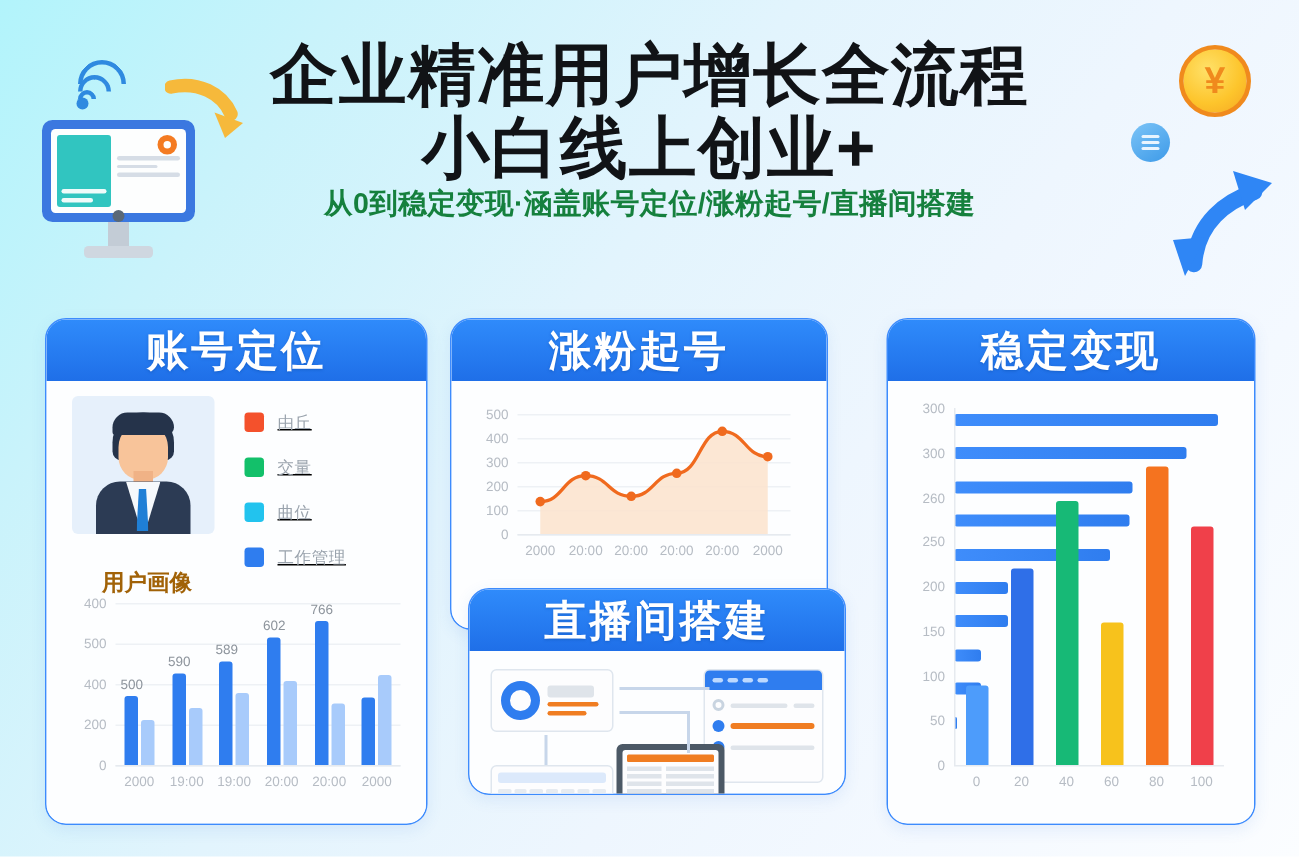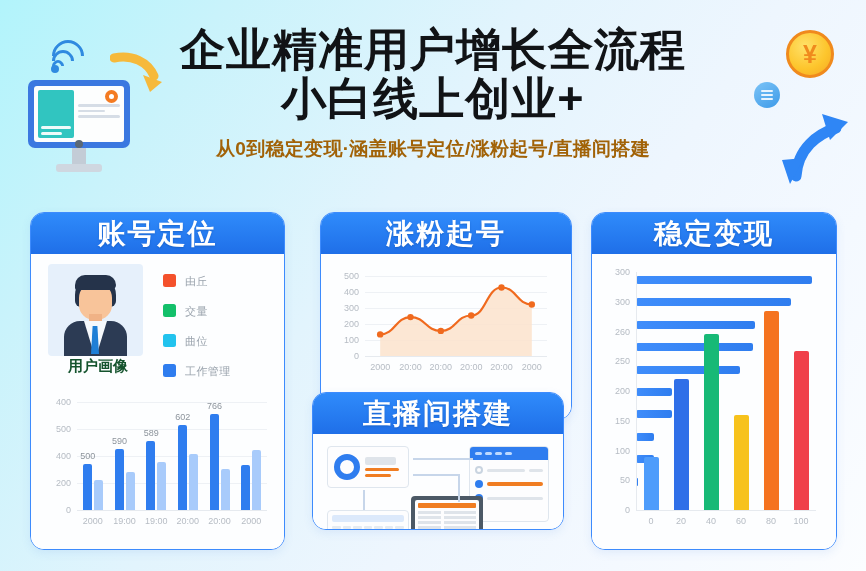--- a/index.html
+++ b/index.html
@@ -10,21 +10,21 @@
     position:relative;
   }
 
   
   .header { position:absolute; left:0; top:0; width:866px; height:200px; }
   .title-wrap { position:absolute; left:133px; top:22px; width:600px; text-align:center; }
   .title-line { font-weight:bold; color:#111316; letter-spacing:1px; line-height:1.08; white-space:nowrap; }
   .title-1 { font-size:45px; }
   .title-2 { font-size:45px; margin-top:4px; }
   .subtitle {
-    margin-top:13px; font-size:19px; color:#a16207; font-weight:bold;
+    font-size:19px; color:#15803d; font-weight:bold;
     letter-spacing:0.3px; white-space:nowrap;
   }
 
   
   .monitor { position:absolute; left:28px; top:80px; width:110px; height:100px; }
   .mon-screen {
     position:absolute; left:0; top:0; width:102px; height:68px;
     background:#3b78e0; border-radius:7px; padding:6px;
   }
   .mon-inner { width:100%; height:100%; background:#fdfefe; border-radius:3px; display:flex; padding:4px; gap:4px; }
@@ -68,41 +68,41 @@
   }
   .card-head {
     height:41px; background:linear-gradient(180deg,#2f8bfb 0%, #1f6fe8 100%);
     display:flex; align-items:center; justify-content:center;
   }
   .card-head .t { color:#ffffff; font-size:28px; font-weight:bold; letter-spacing:2px;
     text-shadow:0 1px 2px rgba(0,60,140,.35); }
   .card-body { background:#fdfeff; width:100%; height:calc(100% - 41px); position:relative; }
 
   #card-account  { left:30px;  top:212px; width:255px; height:338px; }
-  #card-fans     { left:320px; top:212px; width:252px; height:208px; }
+  #card-fans     { left:300px; top:212px; width:252px; height:208px; }
   #card-live     { left:312px; top:392px; width:252px; height:138px; }
   #card-monetize { left:591px; top:212px; width:246px; height:338px; }
 
   
   .persona { position:absolute; left:17px; top:10px; width:100px; }
   .avatar { width:95px; height:92px; background:#e6f0fb; border-radius:4px; position:relative; overflow:hidden; }
   .av-hair { position:absolute; left:27px; top:11px; width:41px; height:32px; background:#25334a;
     border-radius:20px 20px 6px 6px; }
   .av-face { position:absolute; left:31px; top:18px; width:33px; height:38px; background:#f8c49a; border-radius:16px 16px 15px 15px; }
   .av-fringe { position:absolute; left:27px; top:11px; width:41px; height:15px; background:#25334a; border-radius:20px 20px 10px 4px; }
   .av-neck { position:absolute; left:41px; top:50px; width:13px; height:12px; background:#f0b286; }
   .av-body { position:absolute; left:16px; top:57px; width:63px; height:38px; background:#2c3b54; border-radius:16px 16px 0 0; }
   .av-shirt { position:absolute; left:36px; top:57px; width:23px; height:30px; background:#f6f9fc;
     clip-path:polygon(0 0, 100% 0, 60% 100%, 40% 100%); }
   .av-tie { position:absolute; left:43px; top:62px; width:8px; height:28px; background:#1f7fd6;
     clip-path:polygon(20% 0, 80% 0, 100% 100%, 0 100%); }
-  .persona-label { margin-top:1px; text-align:center; font-size:15px; font-weight:bold; color:#14532d; }
+  .persona-label { margin-top:23px; text-align:center; font-size:15px; font-weight:bold; color:#a16207; }
 
   .legend { position:absolute; left:132px; top:20px; }
-  .legend-row { display:flex; align-items:flex-start; gap:9px; margin-bottom:15px; }
+  .legend-row { display:flex; align-items:center; gap:9px; margin-bottom:15px;text-decoration:underline; }
   .legend-chip { width:13px; height:13px; border-radius:2.5px; }
   .legend-text { font-size:11px; color:#9aa3ad; letter-spacing:.4px; }
 
   
   .plot { position:absolute; }
   .gridline { position:absolute; left:0; height:1px; background:#eef1f5; }
   .ytick { position:absolute; right:100%; margin-right:6px; font-size:9px; color:#b6bcc4;
     transform:translateY(-50%); white-space:nowrap; }
   .xtick { position:absolute; top:100%; margin-top:6px; font-size:9px; color:#b6bcc4;
     transform:translateX(-50%); white-space:nowrap; }

